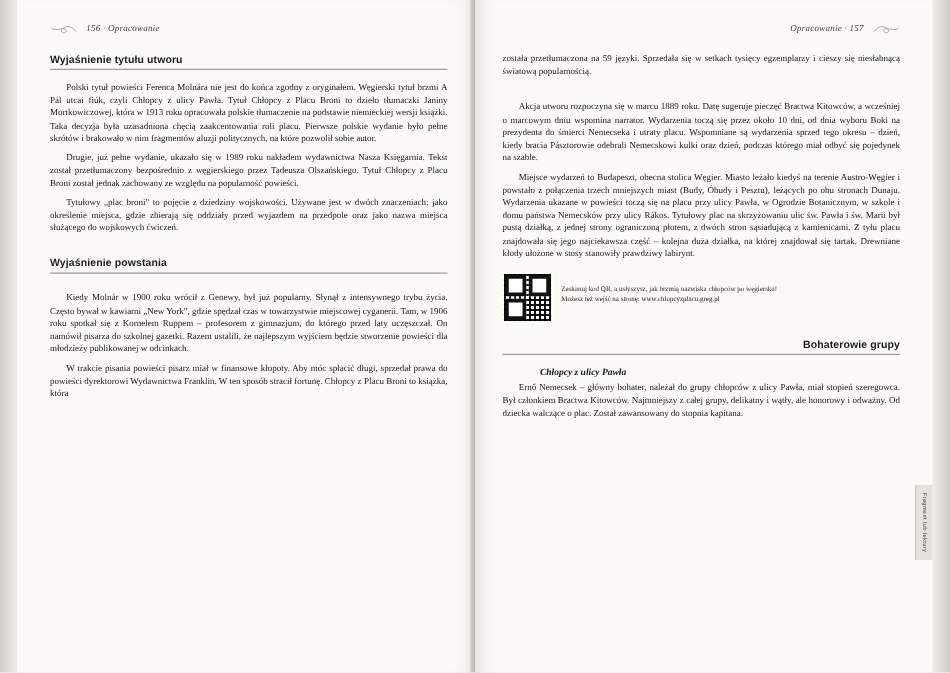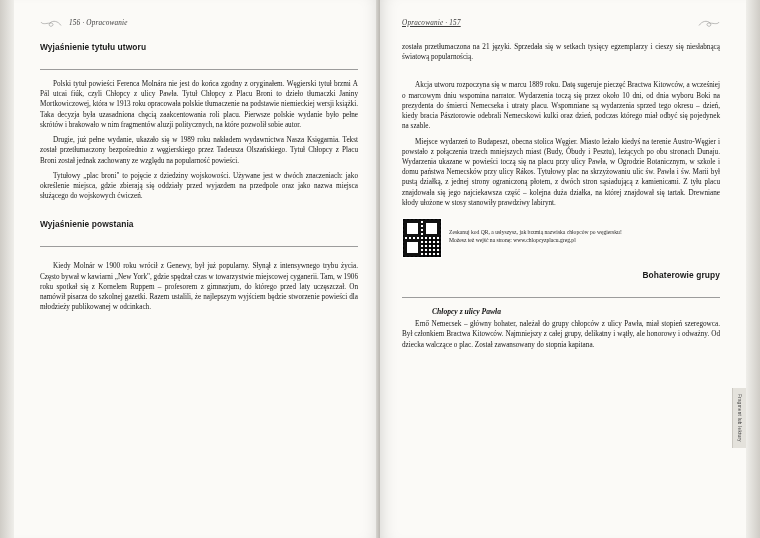--- a/index.html
+++ b/index.html
@@ -62,35 +62,35 @@
     display: flex;
     align-items: center;
     font-style: italic;
     font-size: 7.2px;
     color: #3b3b3b;
     letter-spacing: 0.2px;
     margin-bottom: 14px;
     height: 10px;
   }
   .runhead.left { justify-content: flex-start; }
-  .runhead.right { justify-content: space-between; text-decoration: underline; }
+  .runhead.right { justify-content: flex-end; }
   .swirl {
     width: 22px;
     height: 9px;
     opacity: 0.75;
   }
   .runhead.left .swirl { margin-right: 7px; transform: scaleX(-1); }
   .runhead.right .swirl { margin-left: 7px; }
   h2.section {
     font-family: "Liberation Sans", sans-serif;
     font-size: 8.4px;
     font-weight: bold;
     color: #1b1b1b;
     margin: 0 0 4px 0;
-    padding-bottom: 17px;
+    padding-bottom: 3px;
     border-bottom: 1px solid #9c9c9c;
     letter-spacing: 0.1px;
   }
   h2.section.right-al { text-align: right; }
   p {
     font-size: 7.2px;
     line-height: 1.42;
     text-align: justify;
     margin: 0 0 0 0;
     text-indent: 13px;
@@ -194,33 +194,34 @@
     <div class="gap-sm"></div>
     <p>Tytułowy „plac broni" to pojęcie z dziedziny wojskowości. Używane jest w dwóch znaczeniach: jako określenie miejsca, gdzie zbierają się oddziały przed wyjazdem na przedpole oraz jako nazwa miejsca służącego do wojskowych ćwiczeń.</p>
     <div class="gap-sm"></div>
 
     <div class="gap-lg"></div>
     <h2 class="section">Wyjaśnienie powstania</h2>
     <div class="gap-sm"></div>
     <div class="gap-sm"></div>
     <p>Kiedy Molnár w 1900 roku wrócił z Genewy, był już popularny. Słynął z intensywnego trybu życia. Często bywał w kawiarni „New York", gdzie spędzał czas w towarzystwie miejscowej cyganerii. Tam, w 1906 roku spotkał się z Kornelem Ruppem – profesorem z gimnazjum, do którego przed laty uczęszczał. On namówił pisarza do szkolnej gazetki. Razem ustalili, że najlepszym wyjściem będzie stworzenie powieści dla młodzieży publikowanej w odcinkach.</p>
     <div class="gap-sm"></div>
+    <p>W trakcie pisania powieści pisarz miał w finansowe kłopoty. Aby móc spłacić długi, sprzedał prawa do powieści dyrektorowi Wydawnictwa Franklin. W ten sposób stracił fortunę. Chłopcy z Placu Broni to książka, która</p>
   </div>
 
   <div class="gutter"></div>
 
   <div class="page page-right">
     <div class="runhead right">
       <span>Opracowanie · 157</span>
       <svg class="swirl" viewBox="0 0 44 18">
         <path d="M2 13 C8 4, 18 2, 24 8 C28 12, 24 16, 20 14 C16 12, 18 7, 24 8 C32 9, 40 11, 42 6" fill="none" stroke="#6b6b6b" stroke-width="1.2"></path>
       </svg>
     </div>
 
-    <p style="text-indent:0">została przetłumaczona na 21 języki. Sprzedała się w setkach tysięcy egzemplarzy i cieszy się niesłabnącą światową popularnością.</p>
+    <p style="text-indent:0">została przetłumaczona na 59 języki. Sprzedała się w setkach tysięcy egzemplarzy i cieszy się niesłabnącą światową popularnością.</p>
 
     <div class="gap-lg"></div>
     <div class="gap-sm"></div>
     <p class="first">Akcja utworu rozpoczyna się w marcu 1889 roku. Datę sugeruje pieczęć Bractwa Kitowców, a wcześniej o marcowym dniu wspomina narrator. Wydarzenia toczą się przez około 10 dni, od dnia wyboru Boki na prezydenta do śmierci Nemecseka i utraty placu. Wspomniane są wydarzenia sprzed tego okresu – dzień, kiedy bracia Pásztorowie odebrali Nemecskowi kulki oraz dzień, podczas którego miał odbyć się pojedynek na szable.</p>
     <div class="gap-sm"></div>
     <p>Miejsce wydarzeń to Budapeszt, obecna stolica Węgier. Miasto leżało kiedyś na terenie Austro-Węgier i powstało z połączenia trzech mniejszych miast (Budy, Óbudy i Pesztu), leżących po obu stronach Dunaju. Wydarzenia ukazane w powieści toczą się na placu przy ulicy Pawła, w Ogrodzie Botanicznym, w szkole i domu państwa Nemecsków przy ulicy Rákos. Tytułowy plac na skrzyżowaniu ulic św. Pawła i św. Marii był pustą działką, z jednej strony ograniczoną płotem, z dwóch stron sąsiadującą z kamienicami. Z tyłu placu znajdowała się jego najciekawsza część – kolejna duża działka, na której znajdował się tartak. Drewniane kłody ułożone w stosy stanowiły prawdziwy labirynt.</p>
 
     <div class="qr-block">
       <div class="qr">
           <span class="qr-eye3"></span>

